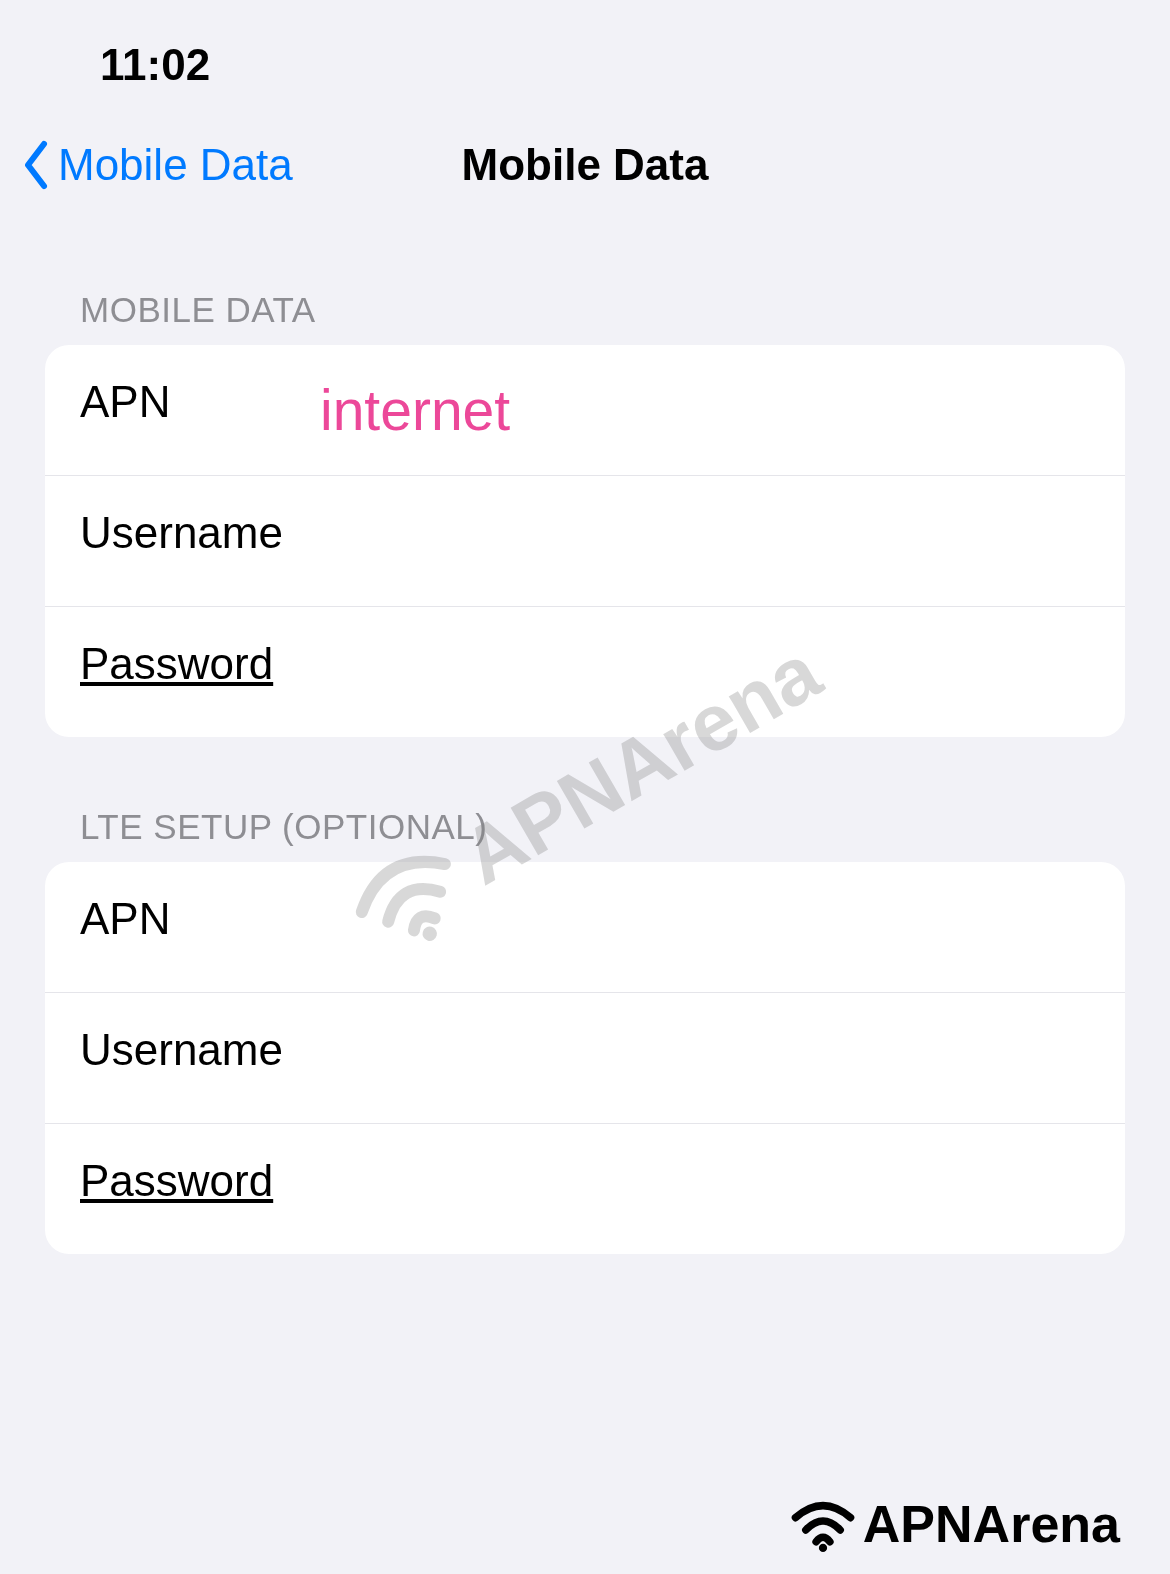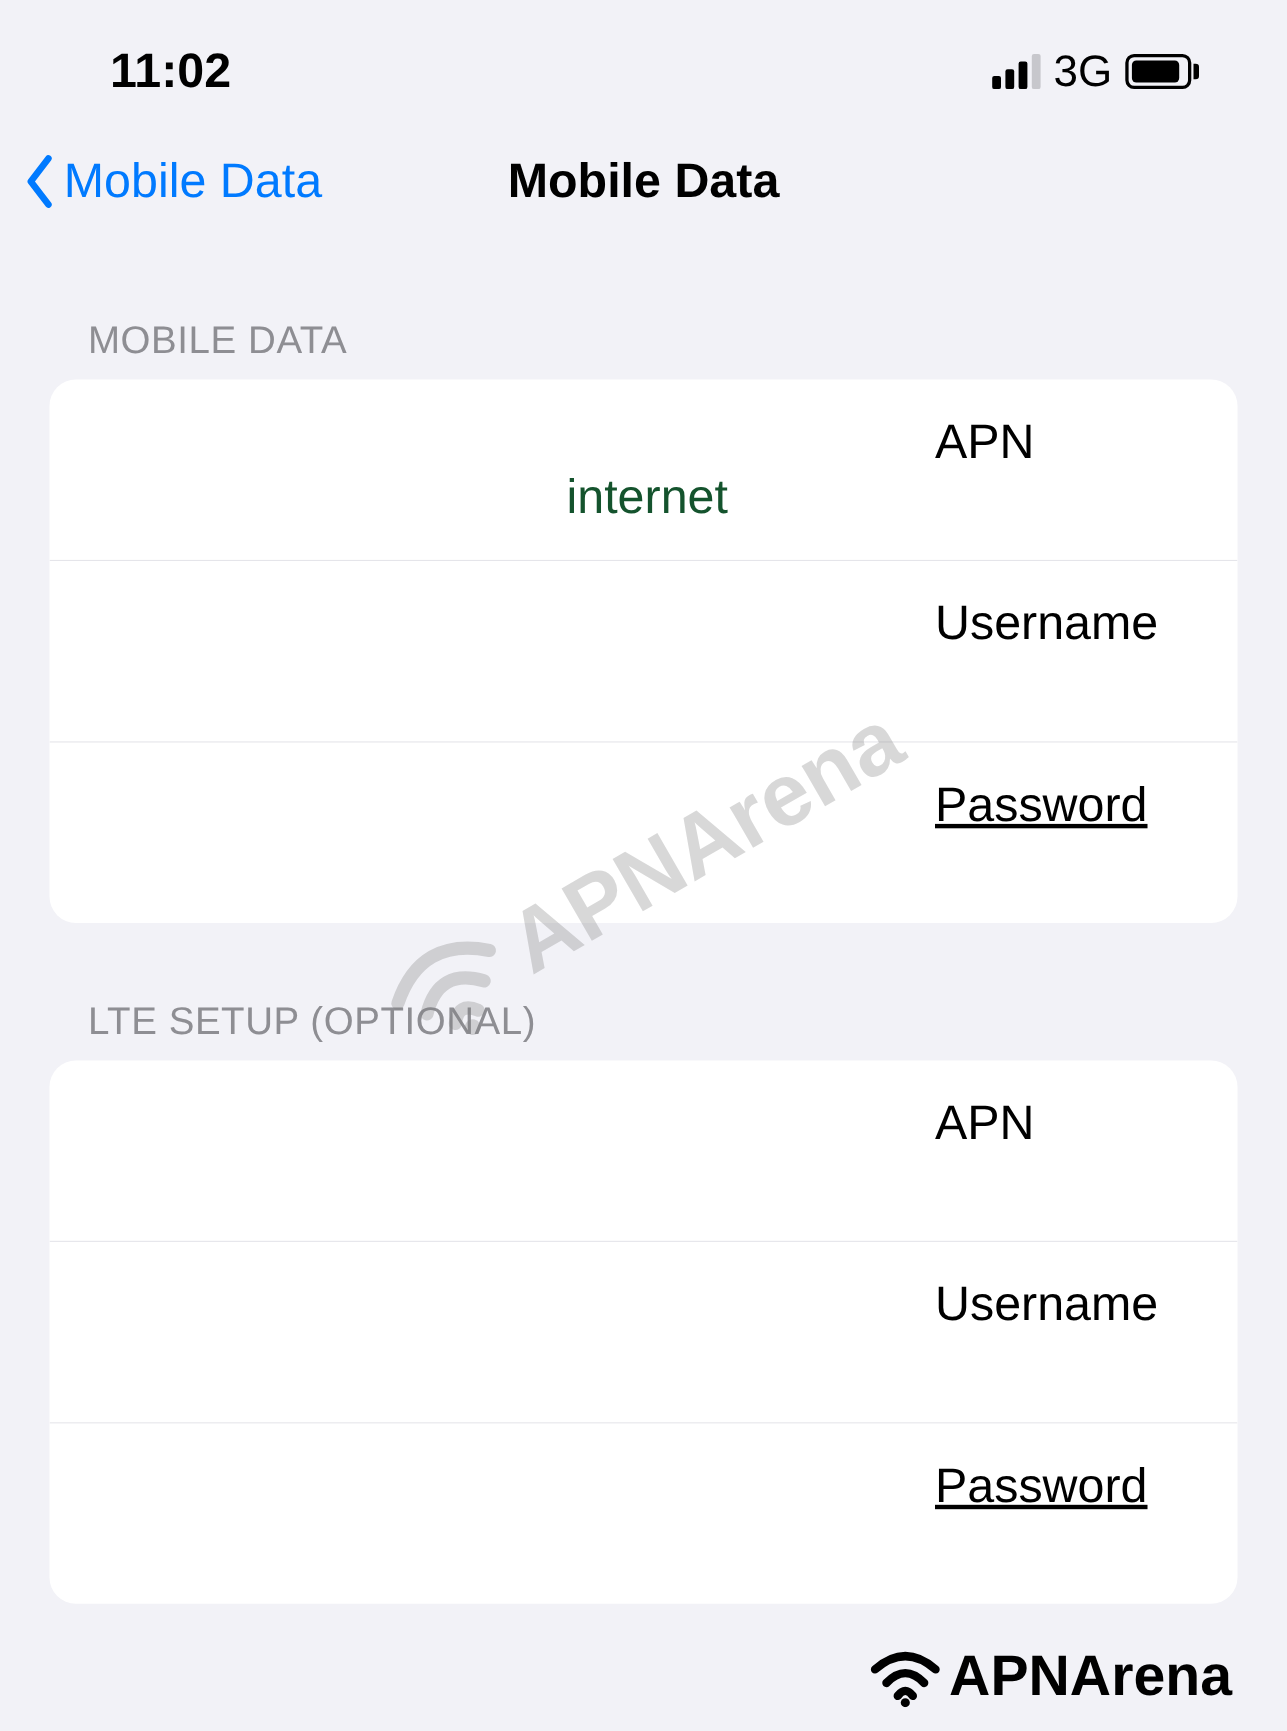--- a/index.html
+++ b/index.html
@@ -114,39 +114,38 @@
       letter-spacing: 0.5px;
     }
     .settings-group {
       background-color: #fff;
       border-radius: 24px;
       margin: 0 45px;
       overflow: hidden;
     }
     .settings-row {
       display: flex;
-      align-items: flex-end;
+      align-items: flex-start;
       padding: 32px 35px;
       border-bottom: 1px solid #e5e5ea;
       min-height: 120px;
-      flex-direction: column;
     }
     .settings-row:last-child {
       border-bottom: none;
       text-decoration: underline;
     }
     .row-label {
       font-size: 44px;
       color: #000;
       width: 240px;
       flex-shrink: 0;
     }
     .row-input {
-      font-size: 44px;
-      color: #14532d;
+      font-size: 57px;
+      color: #ec4899;
       border: none;
       outline: none;
       background: transparent;
       flex: 1;
       font-family: inherit;
     }
     .watermark-center {
       position: absolute;
       top: 50%;
       left: 50%;
@@ -184,35 +183,20 @@
       font-size: 52px;
       font-weight: 700;
       color: #000;
     }
   </style>
 </head>
 <body>
 
 <div class="status-bar">
   <div class="status-time">11:02</div>
-  <div class="status-right">
-    <div class="signal-bars">
-      <div class="signal-bar bar1"></div>
-      <div class="signal-bar bar2"></div>
-      <div class="signal-bar bar3"></div>
-      <div class="signal-bar bar4 inactive"></div>
-    </div>
-    <div class="network-type">3G</div>
-    <div class="battery">
-      <div class="battery-body">
-          <div class="battery-fill"></div>
-        </div>
-      <div class="battery-tip"></div>
-    </div>
-  </div>
 </div>
 
 <div class="nav-bar">
   <div class="back-button">
     <svg class="chevron-left" viewBox="0 0 30 50">
       <polyline points="24,4 8,25 24,46" stroke="#007aff" stroke-width="6" fill="none" stroke-linecap="round" stroke-linejoin="round"></polyline>
     </svg>
     <span>Mobile Data</span>
   </div>
   <div class="nav-title">Mobile Data</div>

